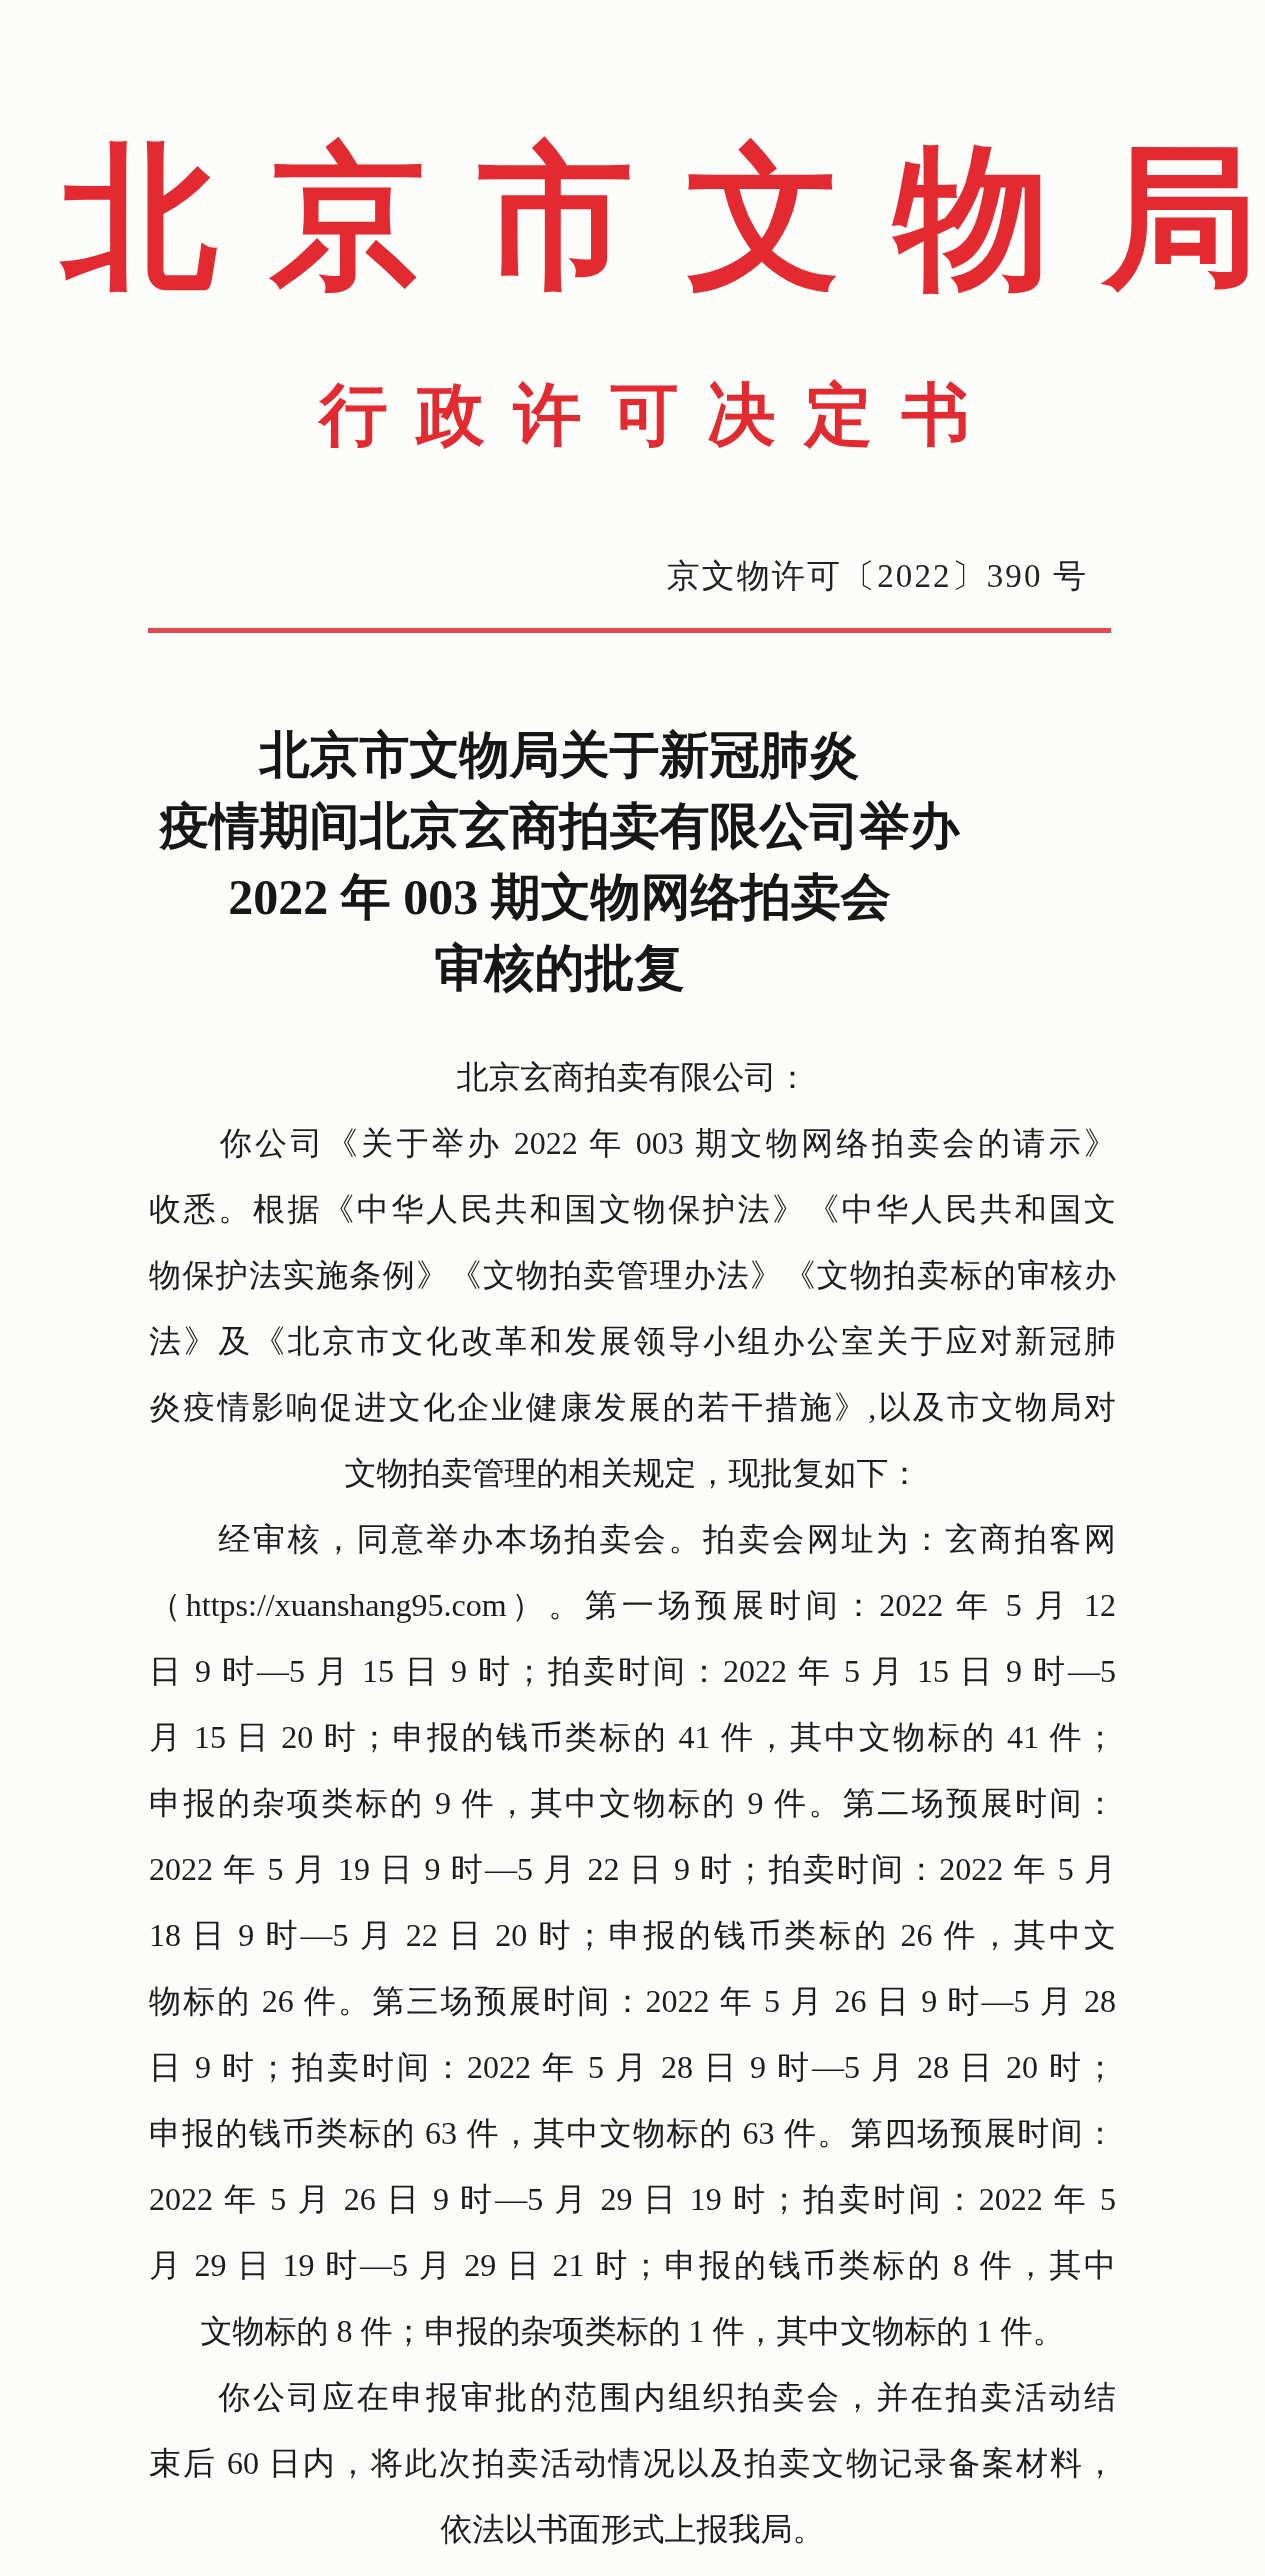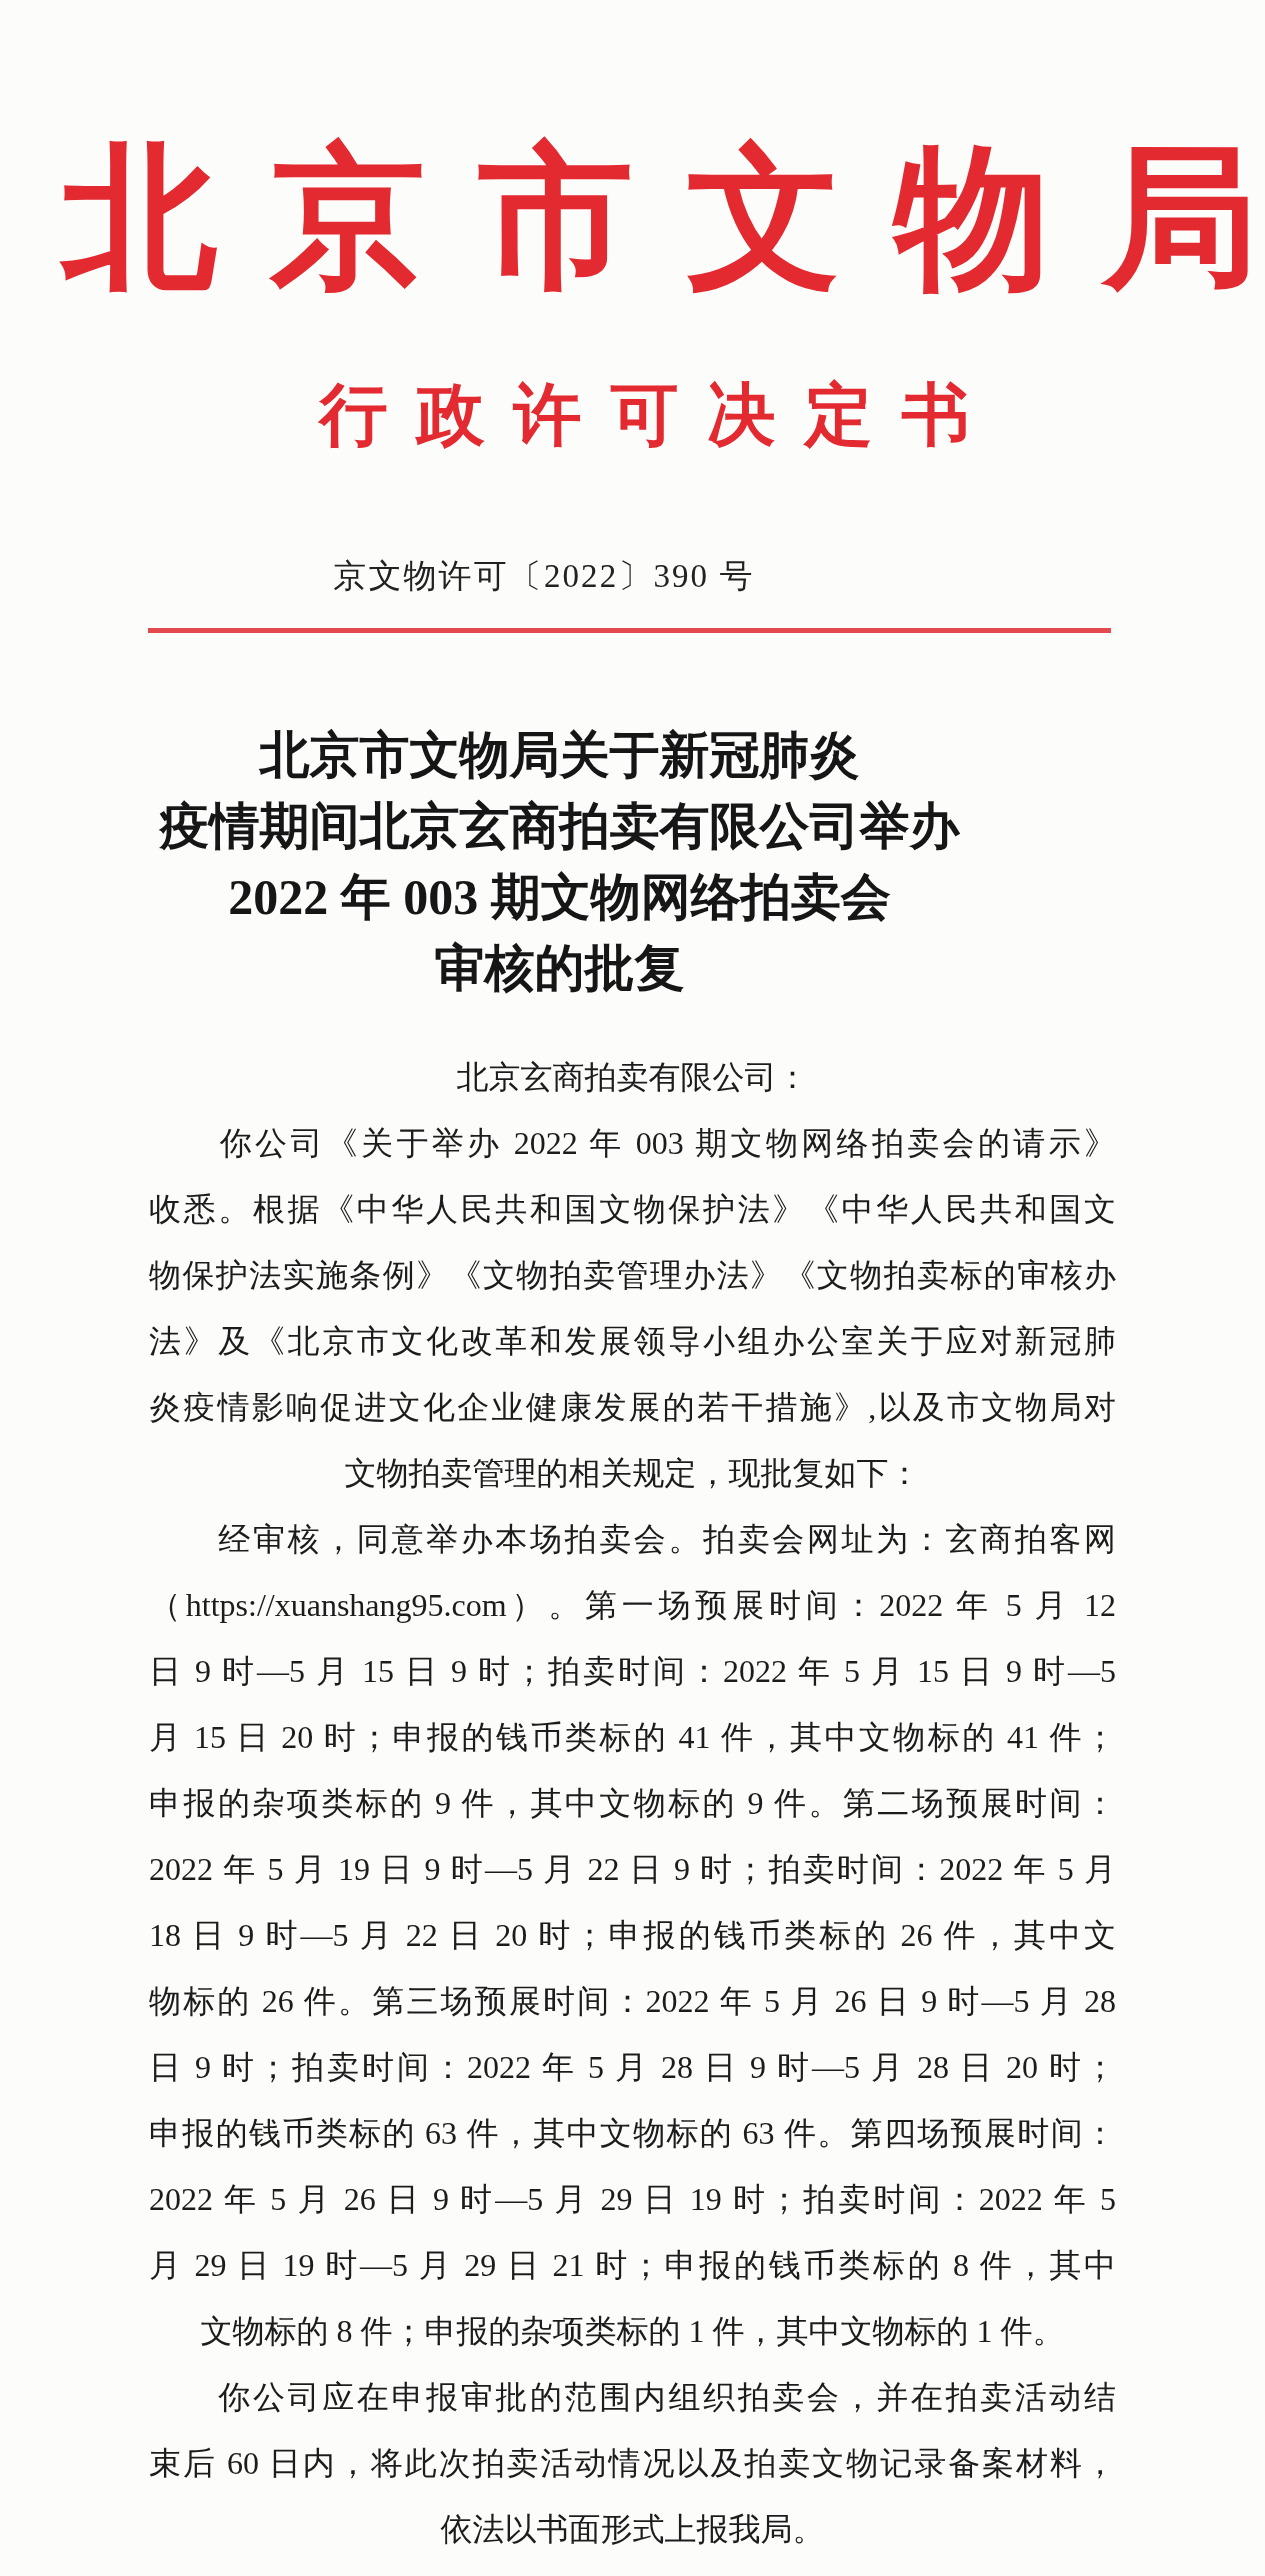--- a/index.html
+++ b/index.html
@@ -26,21 +26,21 @@
     position:absolute;left:12px;top:379px;width:1265px;
     text-align:center;
     font-size:68px;line-height:72px;
     font-weight:bold;
     letter-spacing:29px;text-indent:29px;
     color:#e42a31;
     white-space:nowrap;
   }
   .docno{
     position:absolute;left:0;top:557px;width:1088px;
-    text-align:center;
+    text-align:right;
     font-size:33px;line-height:38px;
     color:#222;
     letter-spacing:2.1px;
     white-space:nowrap;
   }
   .rule{
     position:absolute;left:148px;top:628px;width:963px;height:4.6px;
     background:#e34a50;
   }
   

